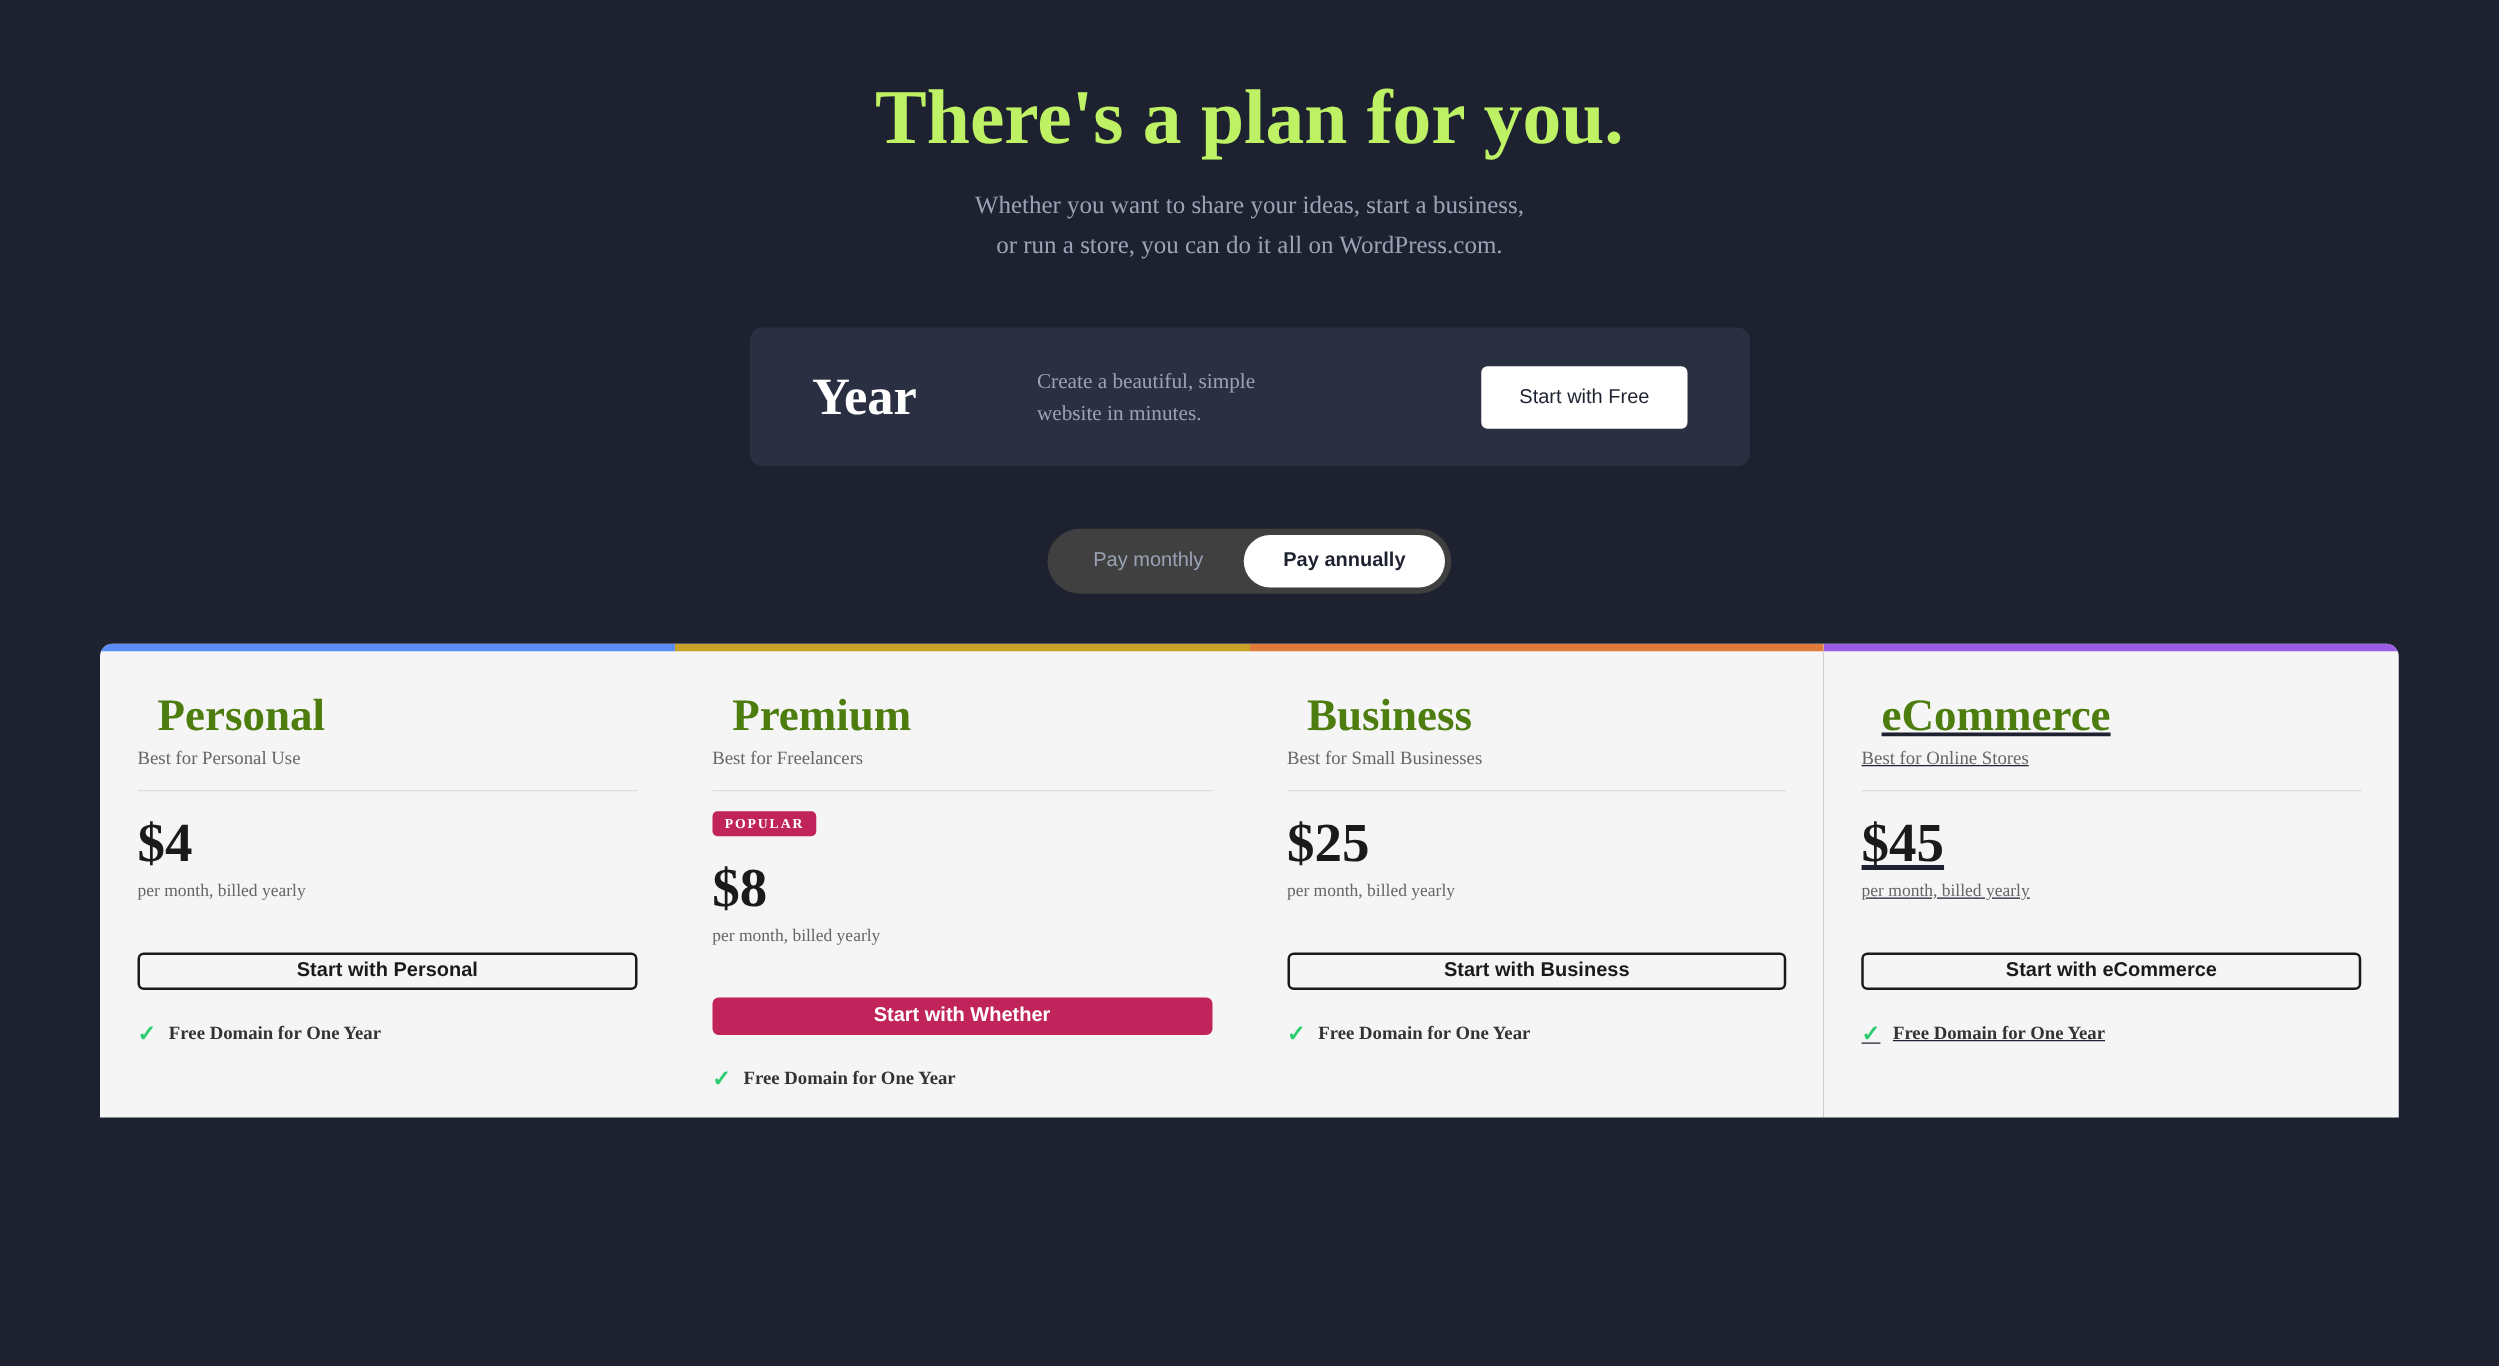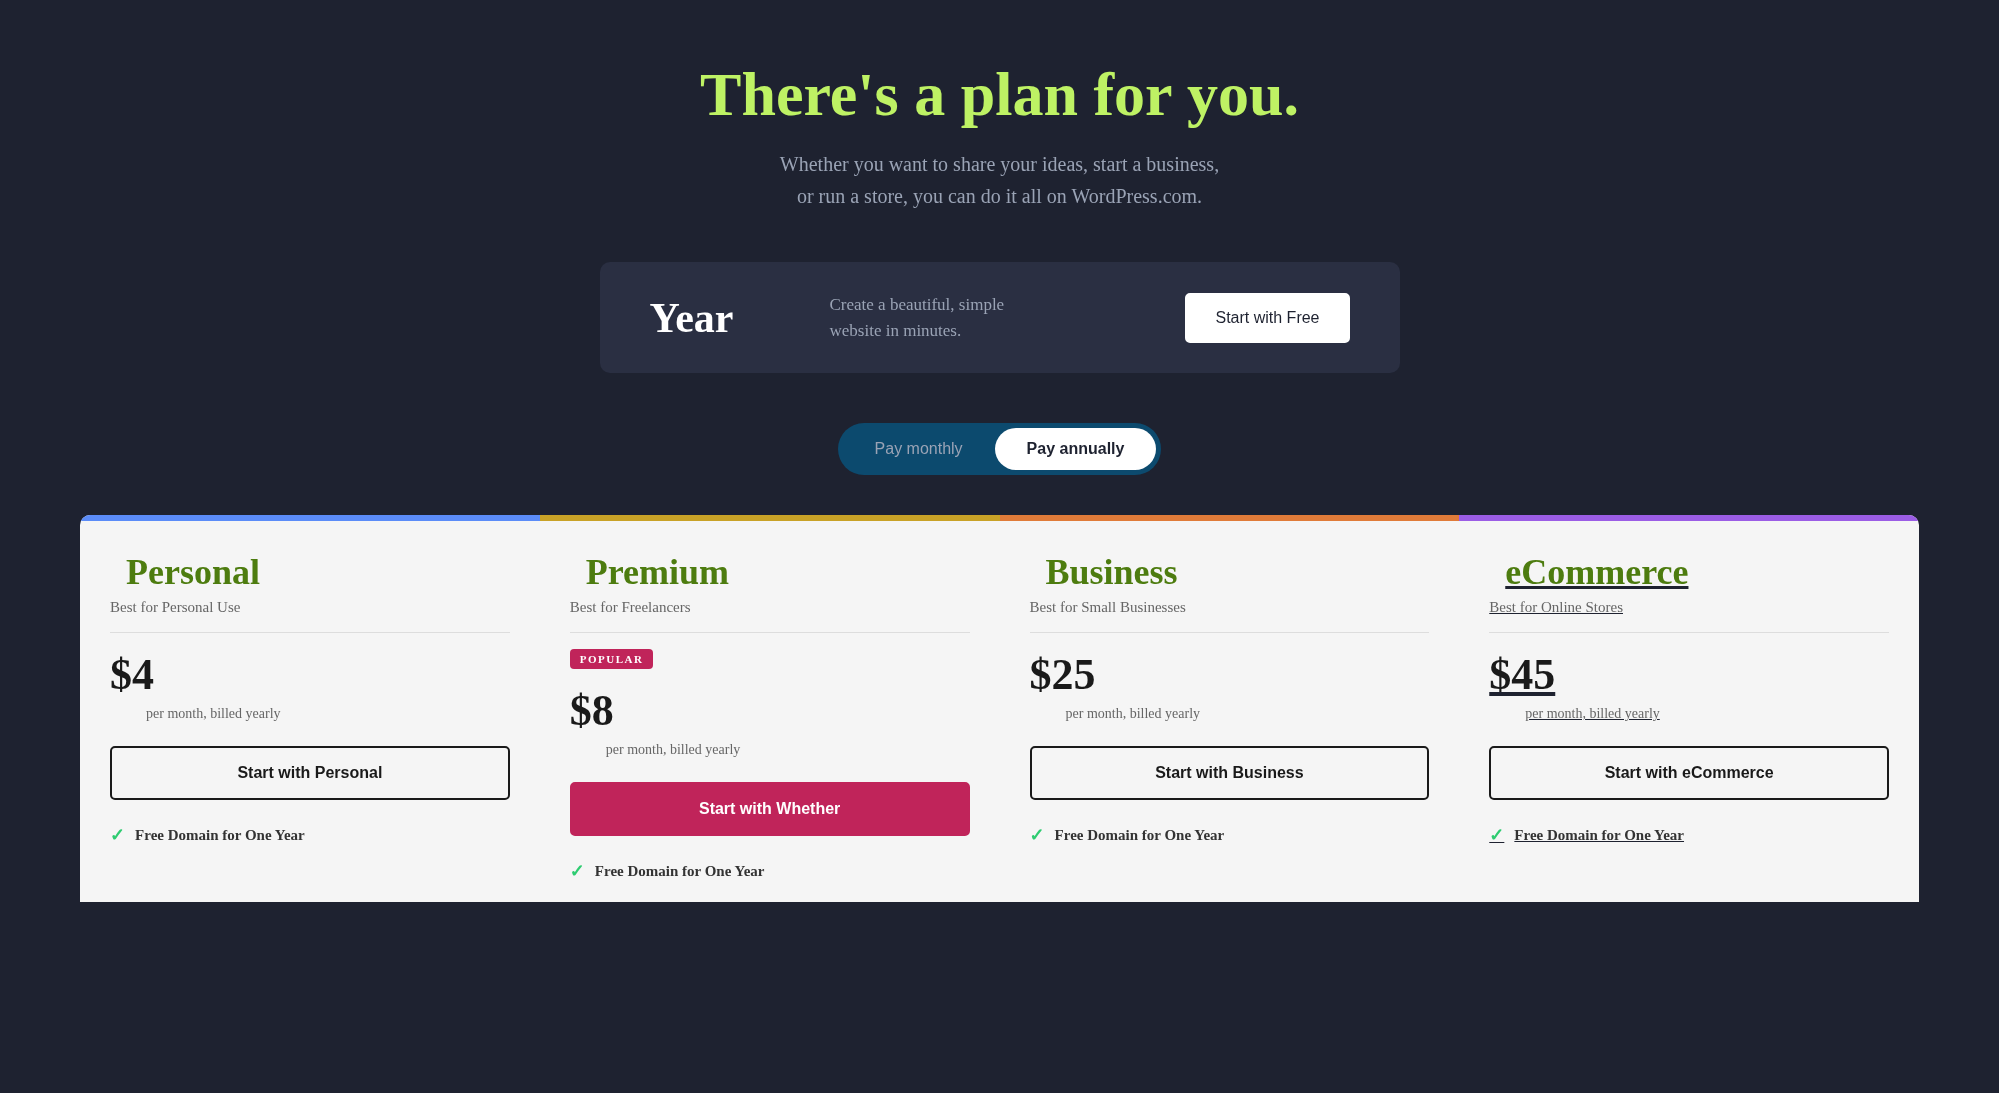--- a/index.html
+++ b/index.html
@@ -75,21 +75,21 @@
       white-space: nowrap;
     }
 
     
     .toggle-container {
       display: flex;
       justify-content: center;
       margin-bottom: 40px;
     }
     .toggle-pill {
-      background: #0c4a6e;
+      background: #404040;
       border-radius: 50px;
       padding: 5px;
       display: flex;
       align-items: center;
     }
     .toggle-btn {
       padding: 12px 32px;
       border-radius: 50px;
       font-size: 16px;
       font-weight: 500;
@@ -175,33 +175,33 @@
       font-size: 44px;
       font-weight: 700;
       color: #1a1a1a;
       margin-bottom: 6px;
       font-family: Georgia, serif;
     }
     .plan-billing {
       font-size: 14px;
       color: #666;
       margin-bottom: 24px;
-      margin-left: 36px;
     }
 
     .plan-cta-btn {
       width: 100%;
-      padding: 16px;
+      padding: 4px;
       border-radius: 5px;
       font-size: 16px;
       font-weight: 700;
       cursor: pointer;
       border: 2px solid #1a1a1a;
       margin-bottom: 24px;
       transition: background 0.2s;
+      margin-top: 16px;
     }
     .plan-cta-btn.default {
       background: #f5f5f5;
       color: #1a1a1a;
     }
     .plan-cta-btn.premium {
       background: #c0245a;
       color: #fff;
       border-color: #c0245a;
     }

